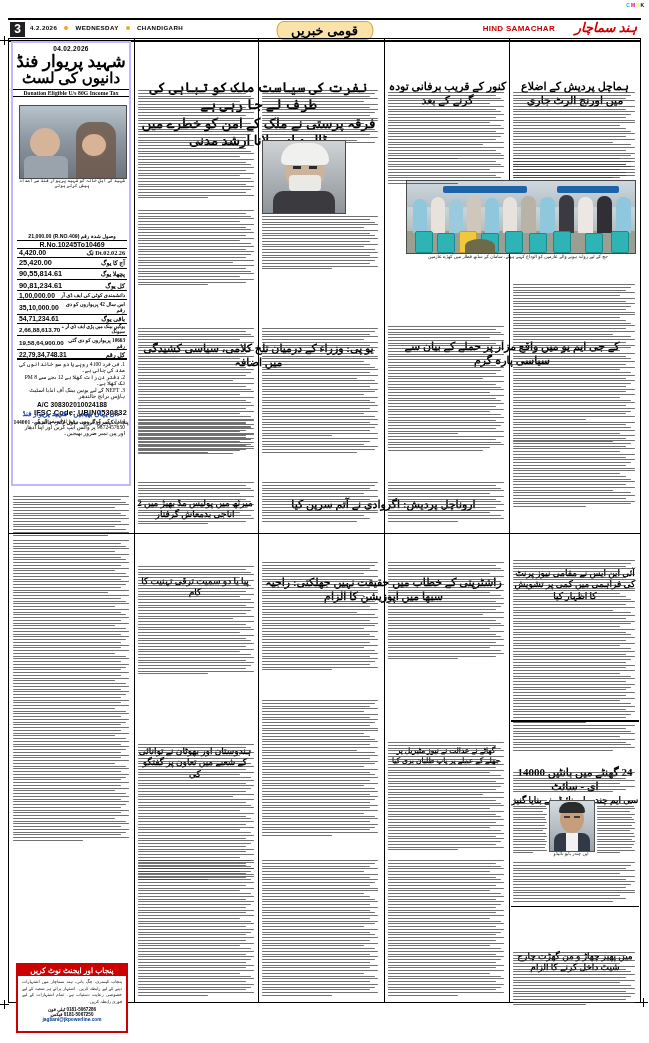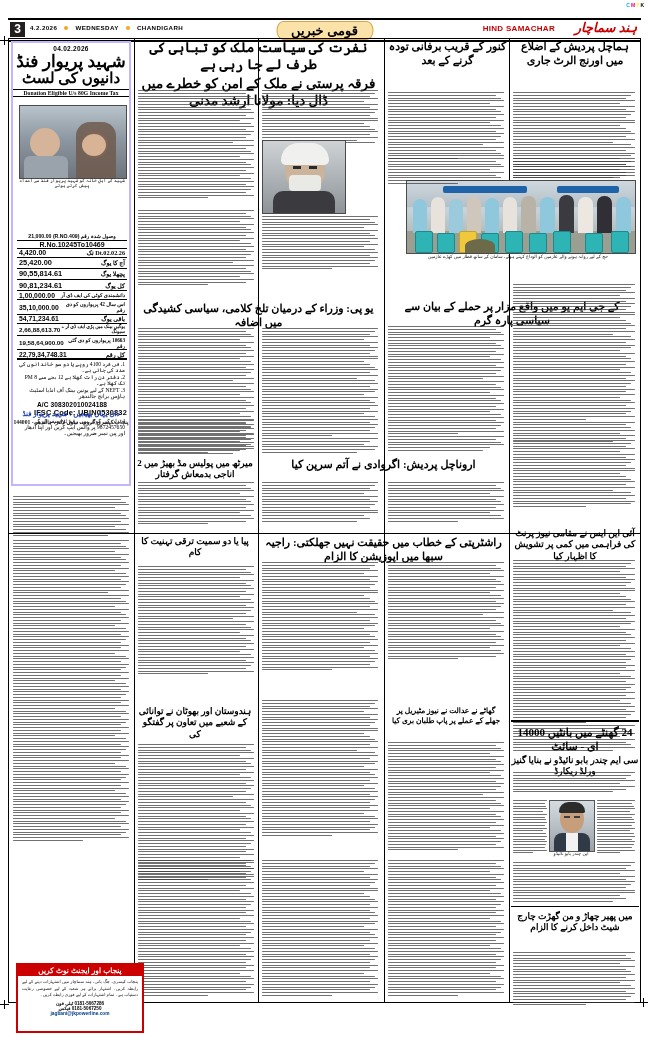--- a/index.html
+++ b/index.html
@@ -32,21 +32,21 @@
   .urdu{direction:rtl;text-align:justify;font-family:"Liberation Serif",serif;color:#1a1a1a;}
   .hl{direction:rtl;font-family:"Liberation Serif",serif;font-weight:bold;color:#000;line-height:1.25;text-align:center;}
 
   
   .lines{position:absolute;}
   .lines i{display:block;background:#3a3a3a;opacity:.72;height:1px;margin-bottom:2.05px;border-radius:.5px;}
   .lines.dense i{margin-bottom:1.75px;}
   .lines i.s1{width:100%}.lines i.s2{width:93%}.lines i.s3{width:97%}
   .lines i.s4{width:88%}.lines i.s5{width:82%}.lines i.s6{width:60%}
 
-  .hwrap{position:absolute;}
+  .hwrap{position:absolute;margin-top:40px;}
   .hbig{font-size:13.5px;}
   .hmed{font-size:11px;}
   .hsm{font-size:9px;}
   .hxs{font-size:7.5px;}
   .redtag{color:#d40000;}
 
   
   .photo{position:absolute;border:1px solid #4a4a4a;background:#cfd6dc;overflow:hidden;}
   .cap{position:absolute;font-size:4.6px;direction:rtl;text-align:center;color:#222;}
 
@@ -1519,21 +1519,21 @@
       <i class="s3"></i>
       <i class="s1"></i>
       <i class="s2"></i>
       <i class="s1"></i>
       <i class="s3"></i>
       <i class="s2"></i>
       <i class="s1"></i>
       <i class="s6"></i>
   </div>
 
-  <div class="redad" style="left:16px;top:963px;width:128px;height:70px;">
+  <div class="redad" style="left:16px;top:963px;width:112px;height:70px;">
     <div class="bar">پنجاب اور ایجنٹ نوٹ کریں</div>
     <div class="urdu" style="font-size:4.4px;padding:3px 4px 2px;line-height:1.5;">پنجاب کیسری، جگ بانی، ہند سماچار میں اشتہارات دینے کے لیے رابطہ کریں۔ اشتہار برائے ہر شعبہ کے لیے خصوصی رعایت دستیاب ہے۔ تمام اشتہارات کے لیے فوری رابطہ کریں۔</div>
     <div style="font-size:4.6px;font-weight:bold;text-align:center;direction:rtl;">0181-5067286 ٹیلی فون</div>
     <div style="font-size:4.6px;font-weight:bold;text-align:center;direction:rtl;">0181-5067250 فیکس</div>
     <div class="mail">jagbani@jkpowerline.com</div>
   </div>
 
 </div>
 
 </body></html>

